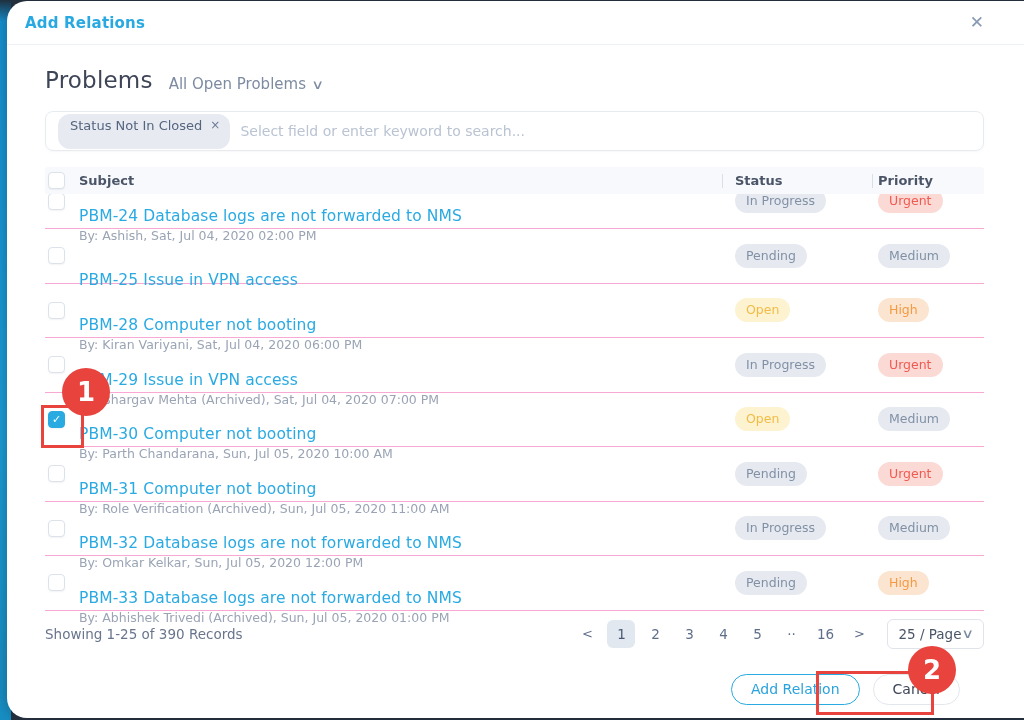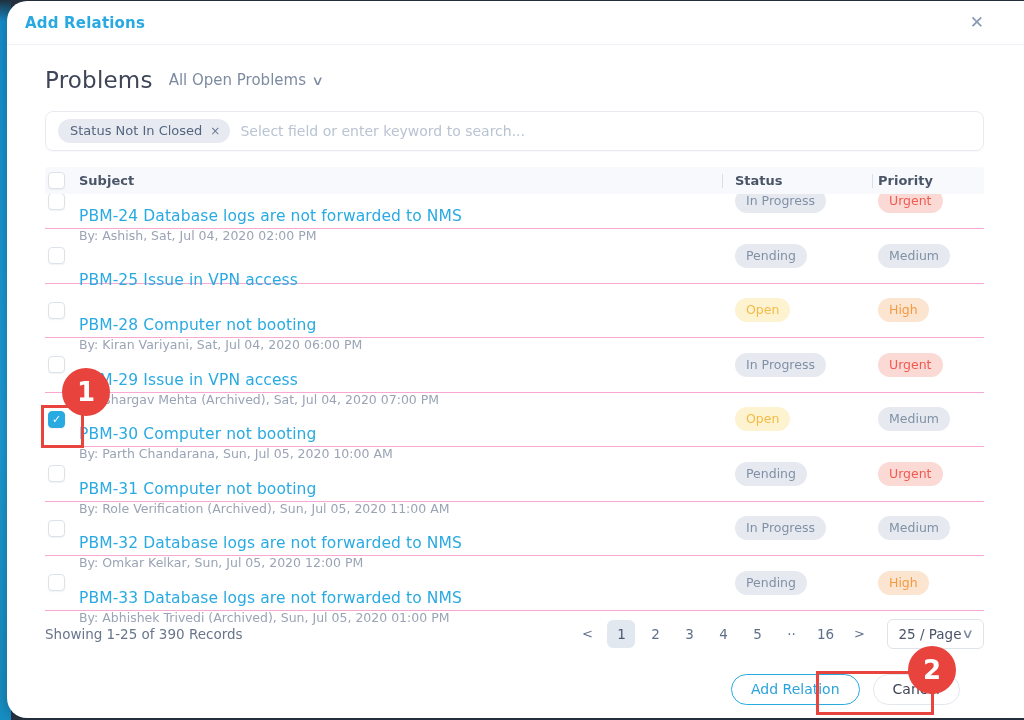--- a/index.html
+++ b/index.html
@@ -22,32 +22,32 @@
   }
   .modal-header {
     height:44px; display:flex; align-items:center; justify-content:space-between;
     padding:0 40px 0 18px; border-bottom:1px solid #eef1f5;
   }
   .modal-title { color:#29a9e1; font-size:15px; font-weight:bold; letter-spacing:.2px; }
   .close-x { color:#8699b3; font-size:17px; cursor:pointer; line-height:1; }
 
   .content { padding:22px 40px 0 38px; }
 
-  .problems-line { display:flex; align-items:center; gap:16px; margin-bottom:18px; }
+  .problems-line { display:flex; align-items:flex-end; gap:16px; margin-bottom:18px; }
   .problems-title { font-size:23px; color:#3e4557; font-weight:500; letter-spacing:.2px; }
   .view-selector { font-size:15px; color:#7d8ba1; cursor:pointer; display:flex; align-items:baseline; gap:7px; }
   .chev { font-size:13px; color:#7d8ba1; transform:scaleX(1.35); display:inline-block; }
 
   .search-box {
     height:40px; border:1px solid #e7ebf0; border-radius:8px;
     display:flex; align-items:center; padding:0 12px; gap:10px;
     box-shadow:0 1px 2px rgba(120,140,160,.06);
   }
   .chip {
-    background:#e7ebf1; border-radius:12px; padding:4px 10px 5px 12px;
+    background:#e7ebf1; border-radius:12px; padding:4px 10px 16px 12px;
     font-size:13px; color:#55657f; white-space:nowrap; display:flex; align-items:center; gap:8px;
   }
   .chip-x { color:#6a7a94; font-size:12px; cursor:pointer; }
   .search-input {
     border:none; outline:none; flex:1; font-size:14px; color:#4a5568;
     font-family:"DejaVu Sans","Liberation Sans",sans-serif; background:transparent;
   }
   .search-input::placeholder { color:#b9c3d2; }
 
   

